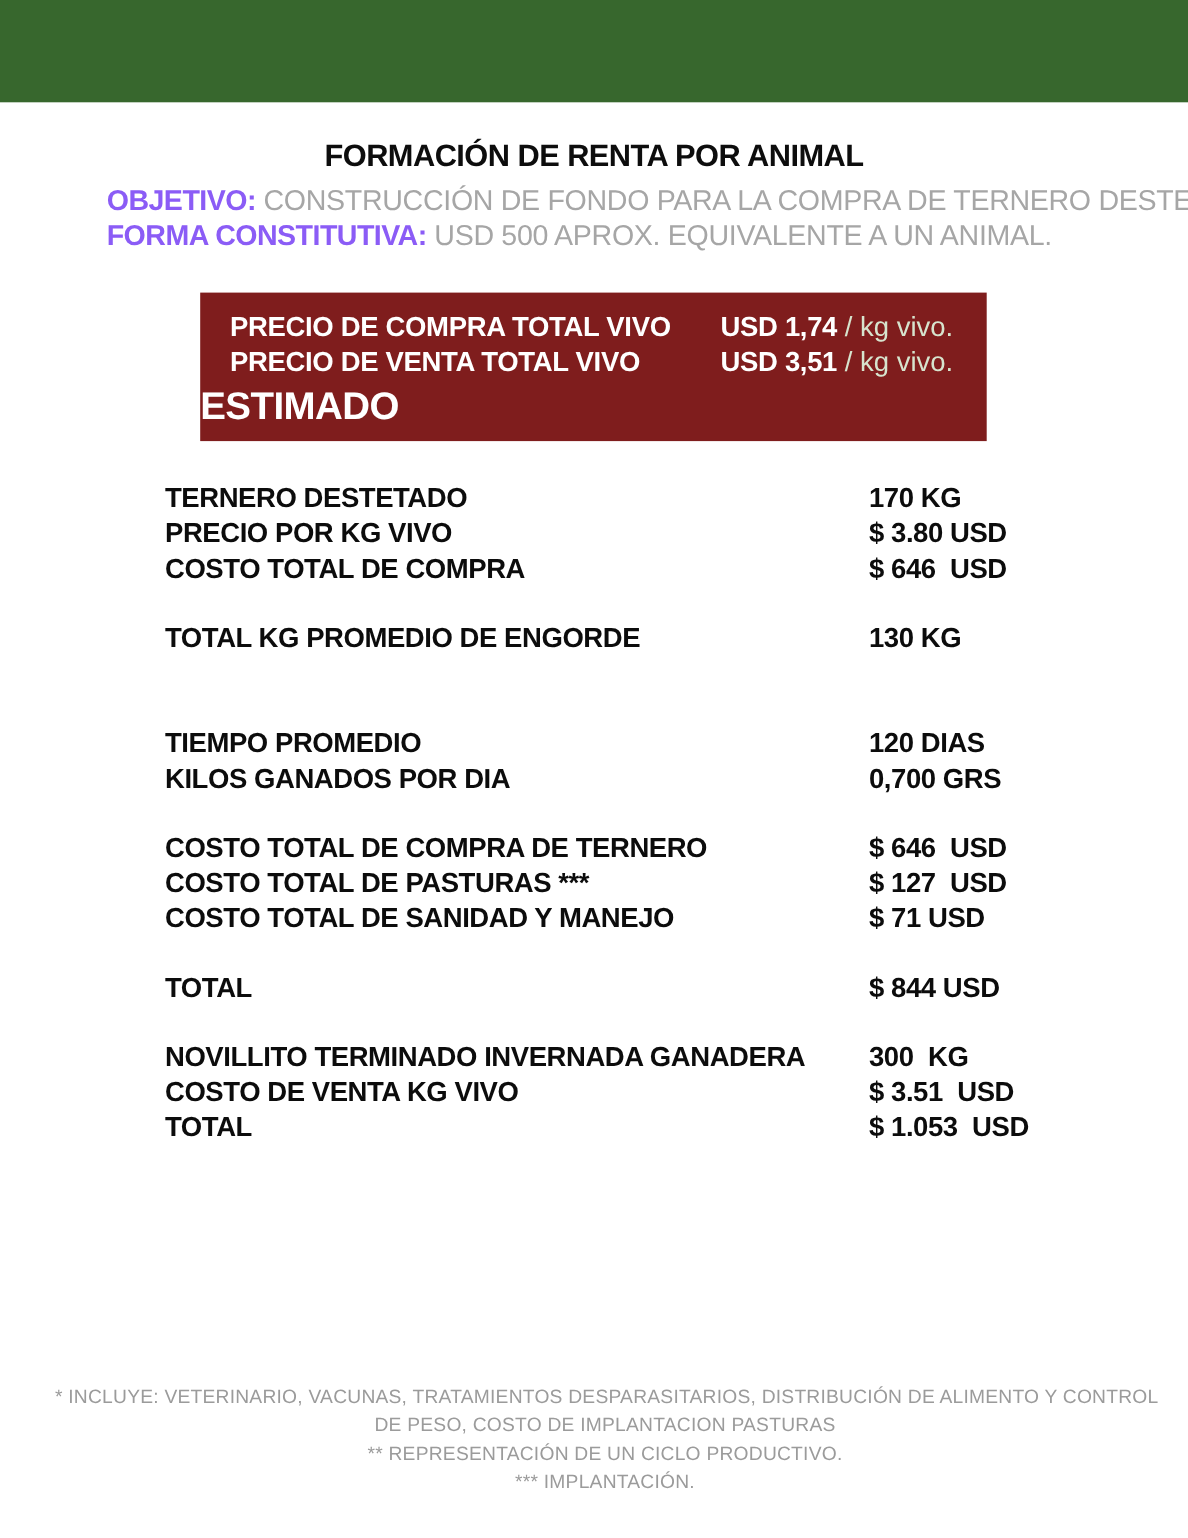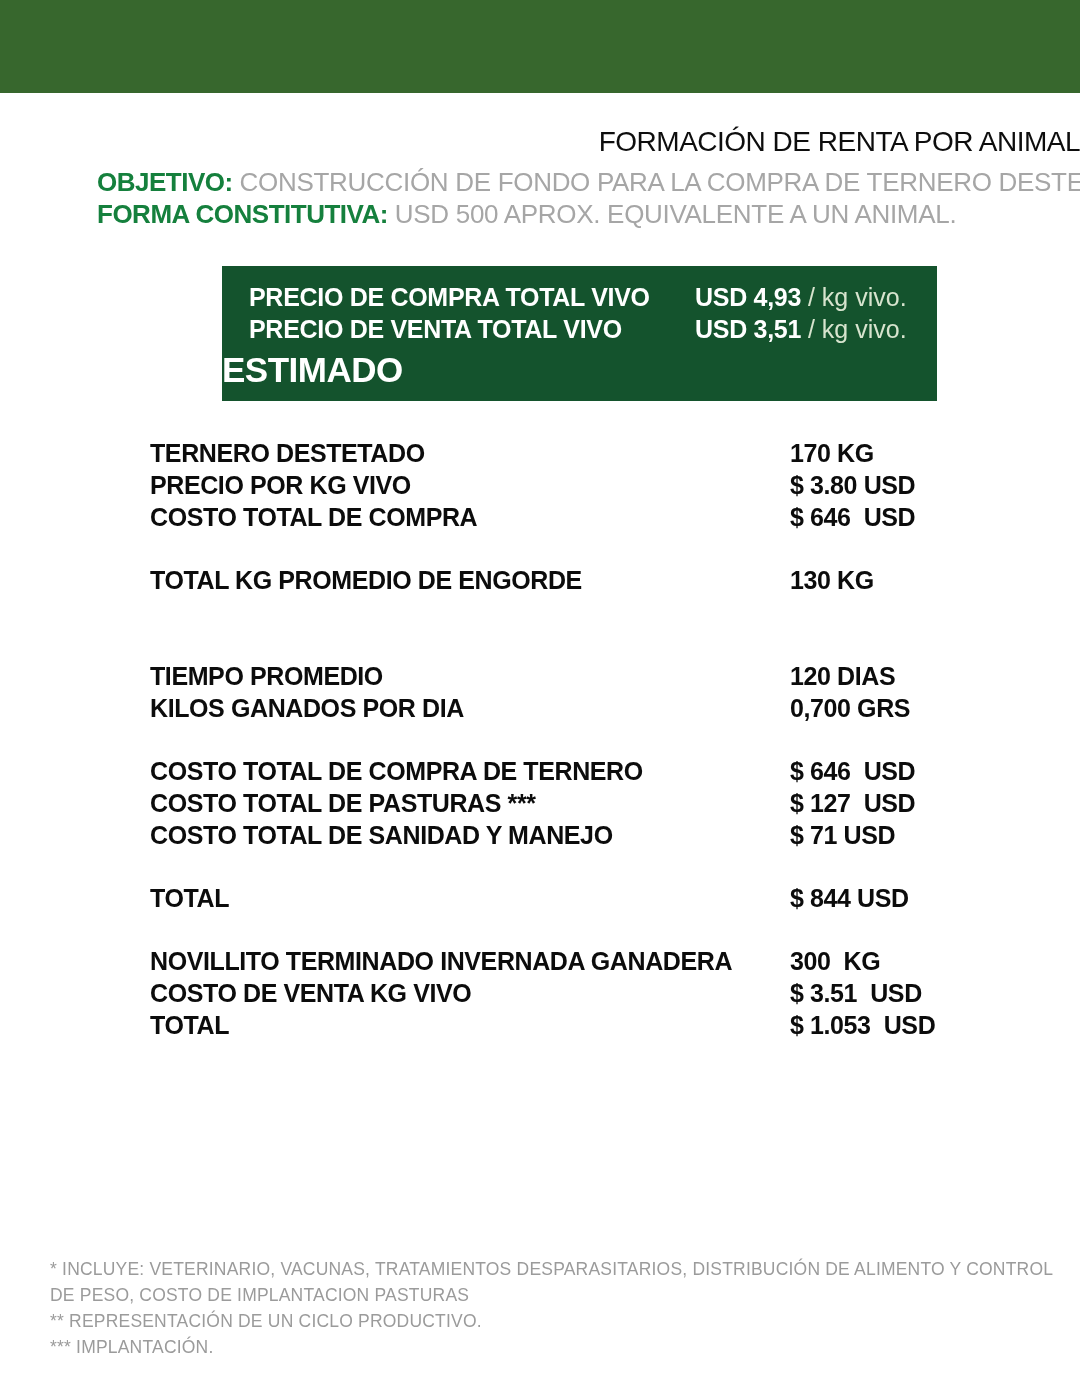--- a/index.html
+++ b/index.html
@@ -10,38 +10,37 @@
     position:relative;
     overflow:hidden;
   }
   .topbar {
     position:absolute; left:0; top:0;
     width:1080px; height:93px;
     background:#37672D;
   }
   .page-title {
     position:absolute; left:0; top:126px; width:1080px;
-    text-align:right;
-    font-size:28px; font-weight:normal; color:#0d0d0d;
+    text-align:center;
+    font-size:28px; font-weight:bold; color:#0d0d0d;
     letter-spacing:-0.5px;
   }
   .intro {
     position:absolute; left:97px; top:166px; width:940px;
     font-size:26px; line-height:32px;
     white-space:nowrap;
   }
   .intro-line { height:32px; }
-  .intro-label { font-weight:bold; color:#15803d; letter-spacing:-0.5px; }
+  .intro-label { font-weight:bold; color:#8b5cf6; letter-spacing:-0.5px; }
   .intro-text { font-weight:normal; color:#A6A6A6; letter-spacing:-0.3px; }
 
   .price-box {
     position:absolute; left:182px; top:266px;
     width:715px; height:135px;
-    background:#14532d;
-    margin-left:40px;
+    background:#7f1d1d;
   }
   .price-rows { position:absolute; left:0; top:15px; width:100%; }
   .price-row { position:relative; height:32px; }
   .price-row .plabel {
     position:absolute; left:27px; top:0; line-height:32px;
     color:#ffffff; font-weight:bold; font-size:25px; letter-spacing:-0.3px;
     white-space:pre;
   }
   .price-row .pvalwrap {
     position:absolute; left:473px; top:0; line-height:32px;
@@ -66,41 +65,41 @@
   }
   .trow .val {
     position:absolute; left:640px; top:0; line-height:32px;
     font-size:25px; font-weight:bold; color:#0c0c0c;
     letter-spacing:-0.4px; white-space:pre;
   }
 
   .footnotes {
     position:absolute; left:50px; top:1256px; width:1000px;
     font-size:17.5px; line-height:26px;
-    color:#9B9B9B; letter-spacing:0.2px;
+    color:#9B9B9B; letter-spacing:0.2px;text-align:center;
   }
   .footnote-line { height:26px; white-space:nowrap; }
 </style>
 </head>
 <body>
 
 <div class="topbar"></div>
 
 <div class="page-title">FORMACIÓN DE RENTA POR ANIMAL</div>
 
 <div class="intro">
   <div class="intro-line"><span class="intro-label">OBJETIVO:</span><span class="intro-text"> CONSTRUCCIÓN DE FONDO PARA LA COMPRA DE TERNERO DESTETADOS.</span></div>
   <div class="intro-line"><span class="intro-label">FORMA CONSTITUTIVA:</span><span class="intro-text"> USD 500 APROX. EQUIVALENTE A UN ANIMAL.</span></div>
 </div>
 
 <div class="price-box">
   <div class="price-rows" id="price-rows">
       <div class="price-row">
         <span class="plabel">PRECIO DE COMPRA TOTAL VIVO</span>
-        <span class="pvalwrap"><span class="pval">USD 4,93</span><span class="punit"> / kg vivo.</span></span>
+        <span class="pvalwrap"><span class="pval">USD 1,74</span><span class="punit"> / kg vivo.</span></span>
       </div>
       <div class="price-row">
         <span class="plabel">PRECIO DE VENTA TOTAL VIVO</span>
         <span class="pvalwrap"><span class="pval">USD 3,51</span><span class="punit"> / kg vivo.</span></span>
       </div>
     </div>
   <div class="estimado">ESTIMADO</div>
 </div>
 
 <div class="rent-table" id="rent-table">

